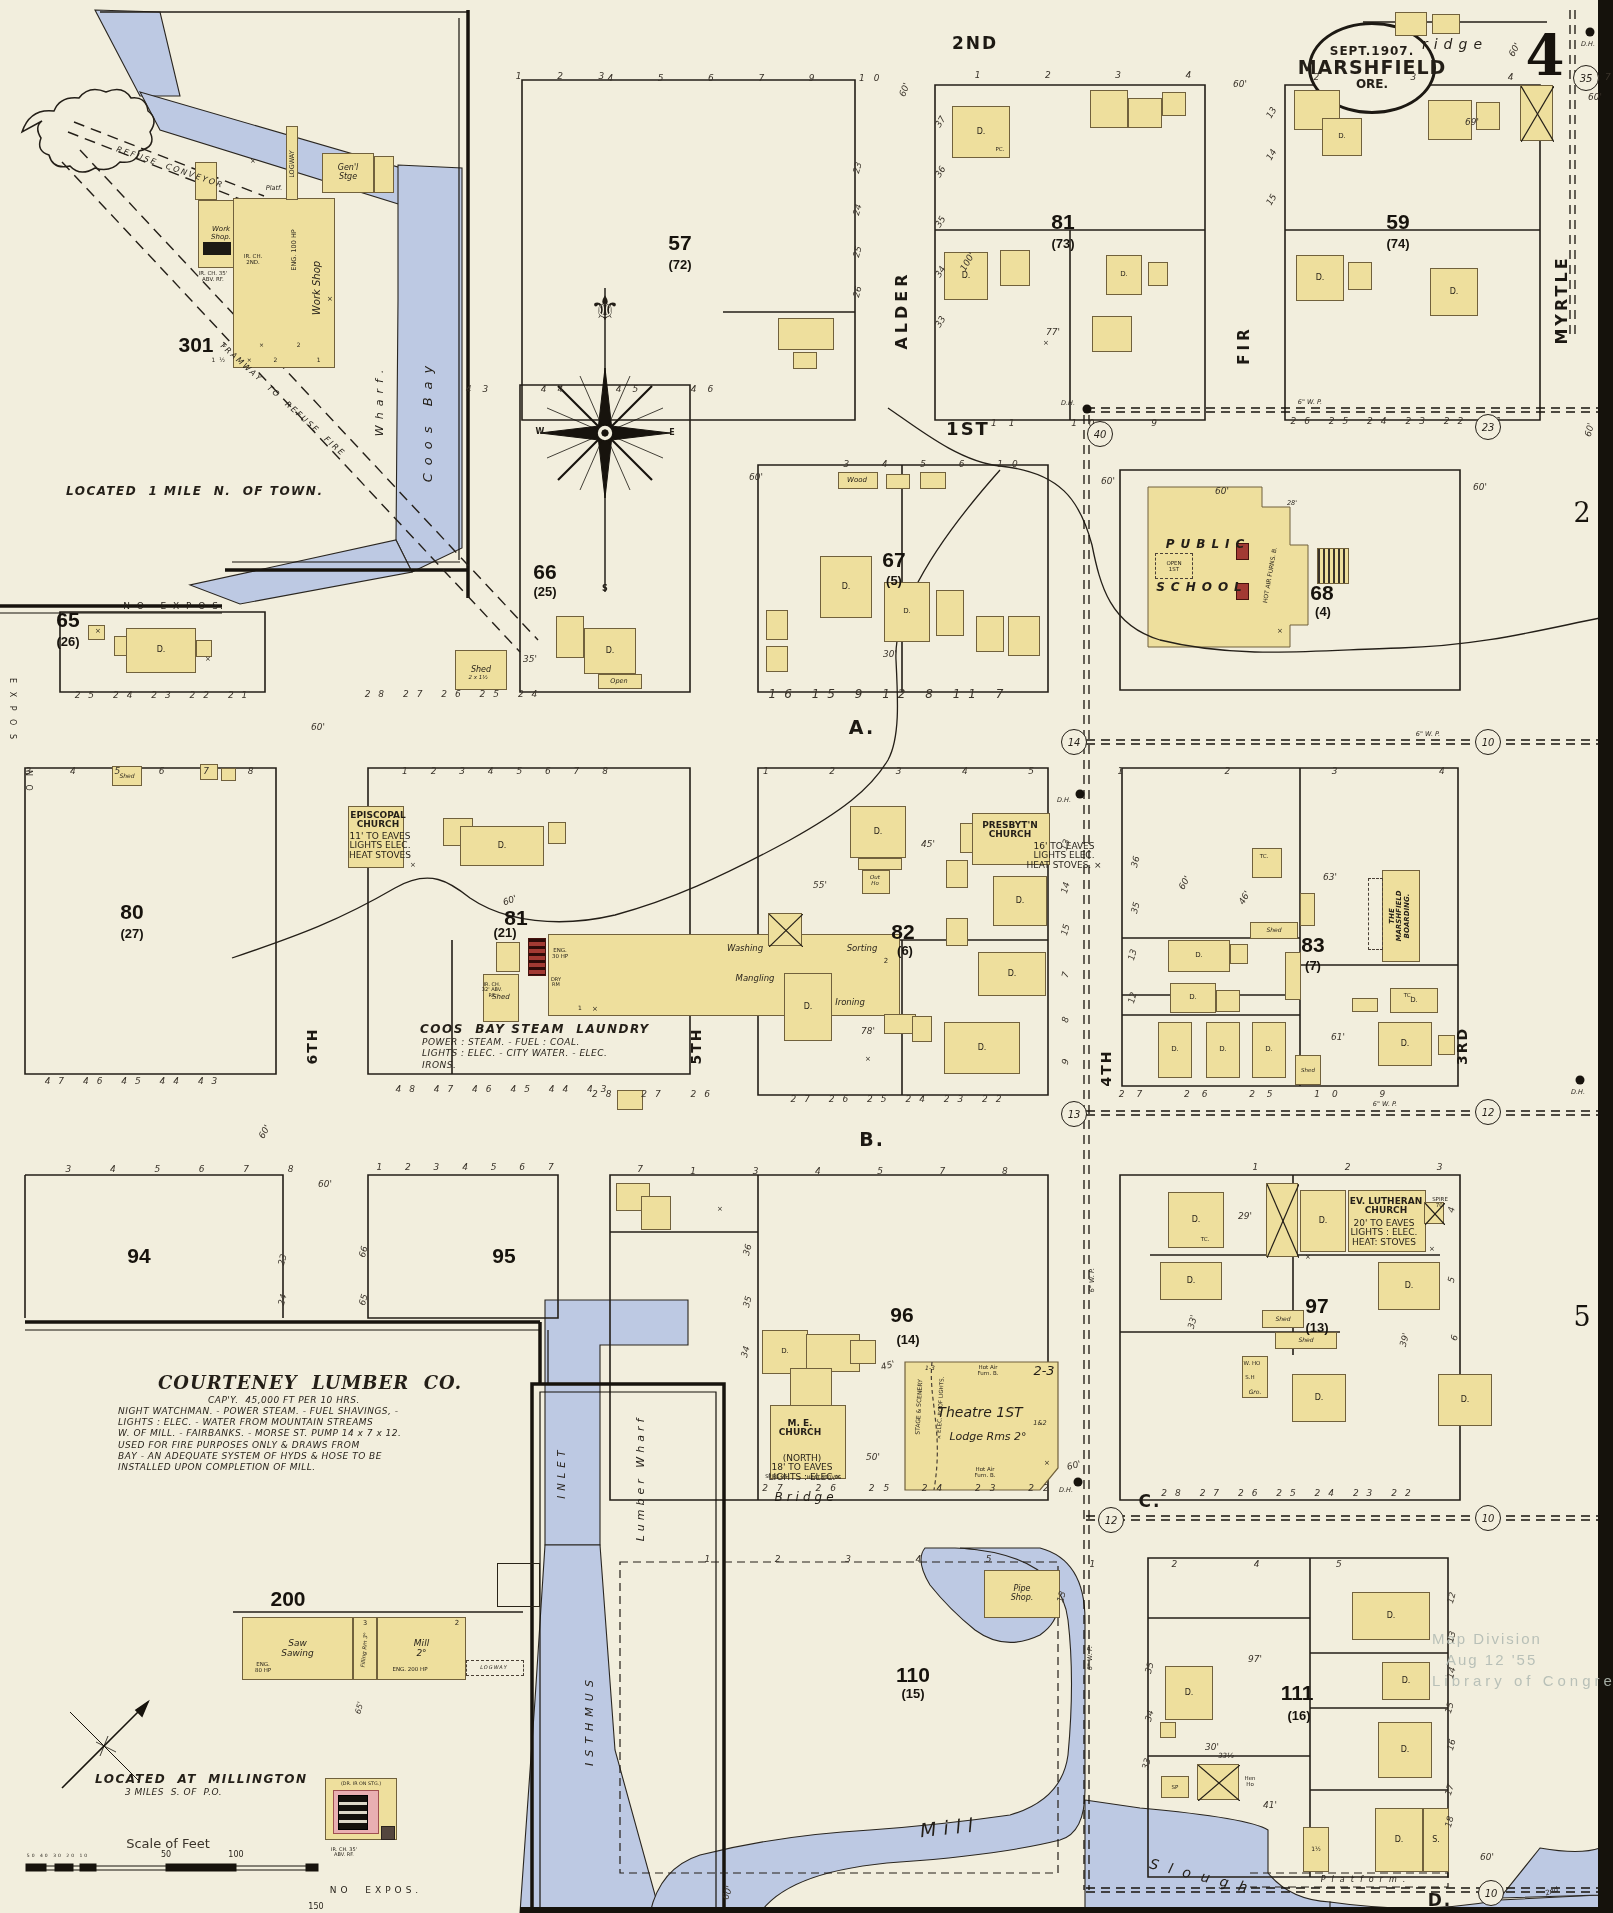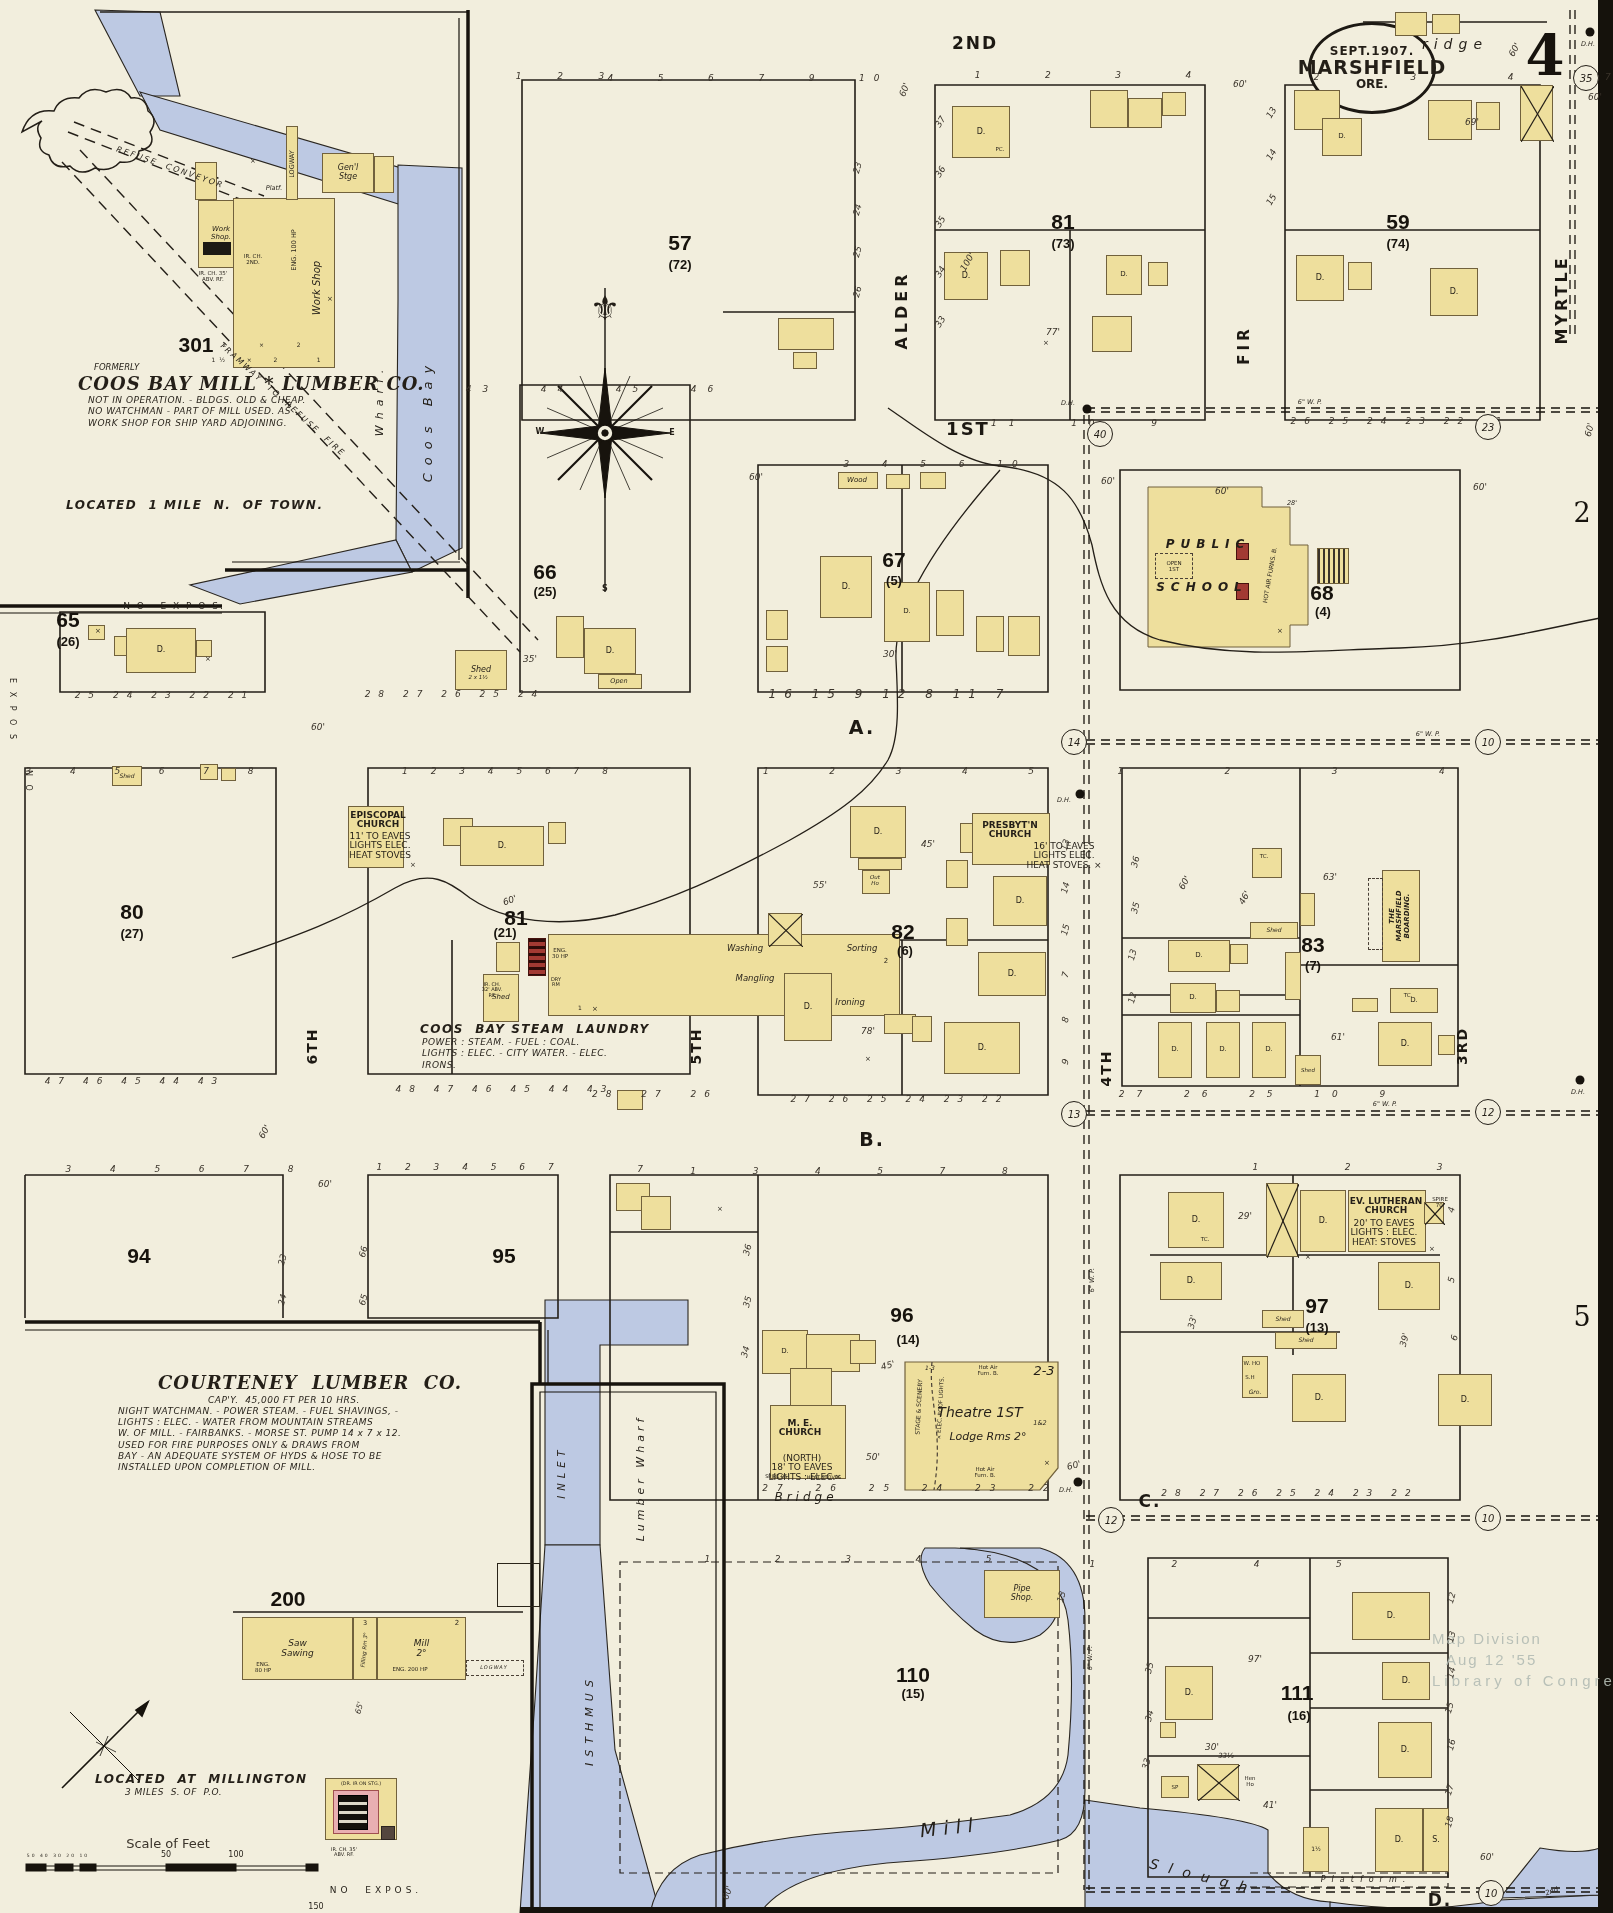--- a/index.html
+++ b/index.html
@@ -789,28 +789,21 @@
     <div class="dhdot" style="left: 1087px; top: 409px;"></div>
     <div class="lb it" style="left: 1068px; top: 403px; font-size: 6.5px; transform: translate(-50%, -50%);">D.H.</div>
     <div class="dhdot" style="left: 1080px; top: 794px;"></div>
     <div class="lb it" style="left: 1064px; top: 800px; font-size: 6.5px; transform: translate(-50%, -50%);">D.H.</div>
     <div class="dhdot" style="left: 1078px; top: 1482px;"></div>
     <div class="lb it" style="left: 1066px; top: 1490px; font-size: 6.5px; transform: translate(-50%, -50%);">D.H.</div>
     <div class="dhdot" style="left: 1590px; top: 32px;"></div>
     <div class="lb it" style="left: 1588px; top: 44px; font-size: 6.5px; transform: translate(-50%, -50%);">D.H.</div>
     <div class="dhdot" style="left: 1580px; top: 1080px;"></div>
     <div class="lb it" style="left: 1578px; top: 1092px; font-size: 6.5px; transform: translate(-50%, -50%);">D.H.</div>
-    <div class="note" style="left: 66px; top: 362px;">
-      <div class="nt-tiny" style="margin-left: 28px;">FORMERLY</div>
-      <div class="nt-big" style="margin-left: 12px;">COOS BAY MILL * LUMBER CO.</div>
-      <div class="nt-sm" style="margin-left: 22px;">NOT IN OPERATION. - BLDGS. OLD &amp; CHEAP.</div>
-      <div class="nt-sm" style="margin-left: 22px;">NO WATCHMAN - PART OF MILL USED. AS</div>
-      <div class="nt-sm" style="margin-left: 22px;">WORK SHOP FOR SHIP YARD ADJOINING.</div>
-    </div>
-    <div class="note" style="left: 66px; top: 498px;">
+    <div class="note" style="left: 66px; top: 484px;">
       <div class="nt-med" style="margin-left: 0px;">LOCATED  1 MILE  N.  OF TOWN.</div>
     </div>
     <div class="note" style="left: 118px; top: 1372px;">
       <div class="nt-big" style="margin-left: 40px;">COURTENEY  LUMBER  CO.</div>
       <div class="nt-sm" style="margin-left: 90px;">CAP'Y.  45,000 FT PER 10 HRS.</div>
       <div class="nt-sm" style="margin-left: 0px;">NIGHT WATCHMAN. - POWER STEAM. - FUEL SHAVINGS, -</div>
       <div class="nt-sm" style="margin-left: 0px;">LIGHTS : ELEC. - WATER FROM MOUNTAIN STREAMS</div>
       <div class="nt-sm" style="margin-left: 0px;">W. OF MILL. - FAIRBANKS. - MORSE ST. PUMP 14 x 7 x 12.</div>
       <div class="nt-sm" style="margin-left: 0px;">USED FOR FIRE PURPOSES ONLY &amp; DRAWS FROM</div>
       <div class="nt-sm" style="margin-left: 0px;">BAY - AN ADEQUATE SYSTEM OF HYDS &amp; HOSE TO BE</div>

